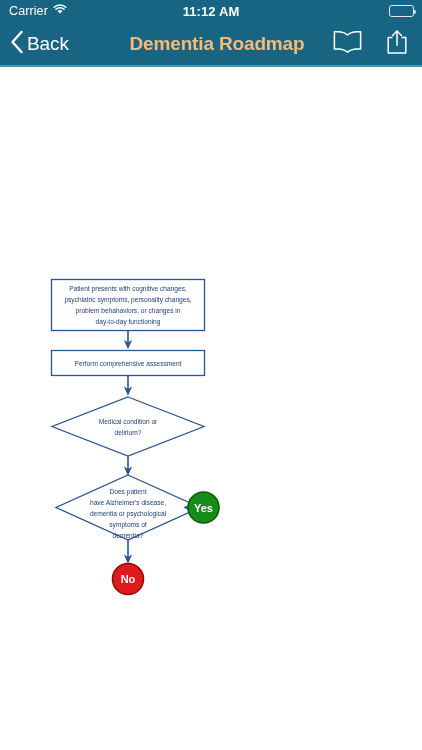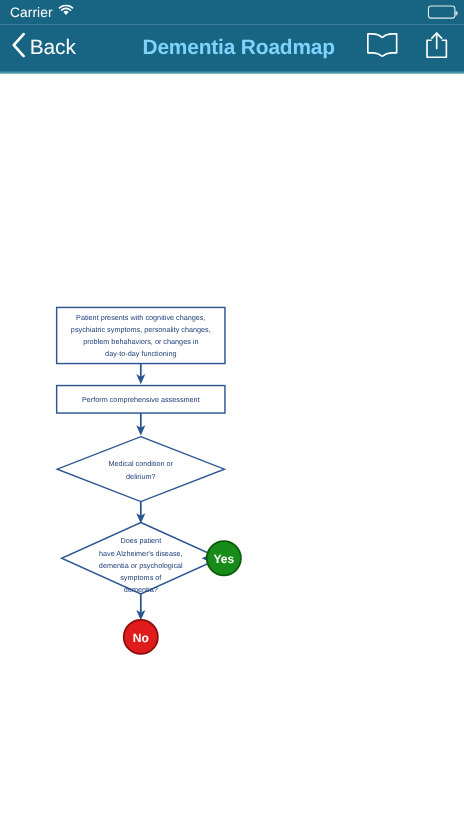--- a/index.html
+++ b/index.html
@@ -100,21 +100,21 @@
   }
   .nav-back-label {
     font-size: 19px;
     font-weight: 400;
     letter-spacing: -0.1px;
   }
   .nav-title {
     position: absolute;
     left: 12px; right: 0;
     text-align: center;
-    color: #7dd3fc;
+    color: #fdba74;
     font-size: 19px;
     font-weight: 700;
     letter-spacing: -0.15px;
   }
   .nav-actions {
     position: absolute;
     right: 14px;
     display: flex;
     align-items: center;
     gap: 24px;
@@ -164,20 +164,21 @@
     <div class="status-left">
       <span>Carrier</span>
       <span class="wifi-icon">
         <svg width="14" height="11" viewBox="0 0 14 11">
           <path d="M7 9.6 L4.6 6.9 a3.7 3.7 0 0 1 4.8 0 Z" fill="#ffffff"></path>
           <path d="M2.9 5.3 a6 6 0 0 1 8.2 0" stroke="#ffffff" stroke-width="1.5" fill="none" stroke-linecap="round"></path>
           <path d="M1.1 3.2 a8.7 8.7 0 0 1 11.8 0" stroke="#ffffff" stroke-width="1.5" fill="none" stroke-linecap="round"></path>
         </svg>
       </span>
     </div>
+    <div class="status-center">11:12 AM</div>
     <div class="status-right">
       <span class="battery">
         <span class="battery-fill" id="battery-fill" style="width: 22%; background: rgb(232, 52, 42);"></span>
       </span>
     </div>
   </div>
 
   <div class="nav-bar">
     <div class="nav-back">
       <span>

